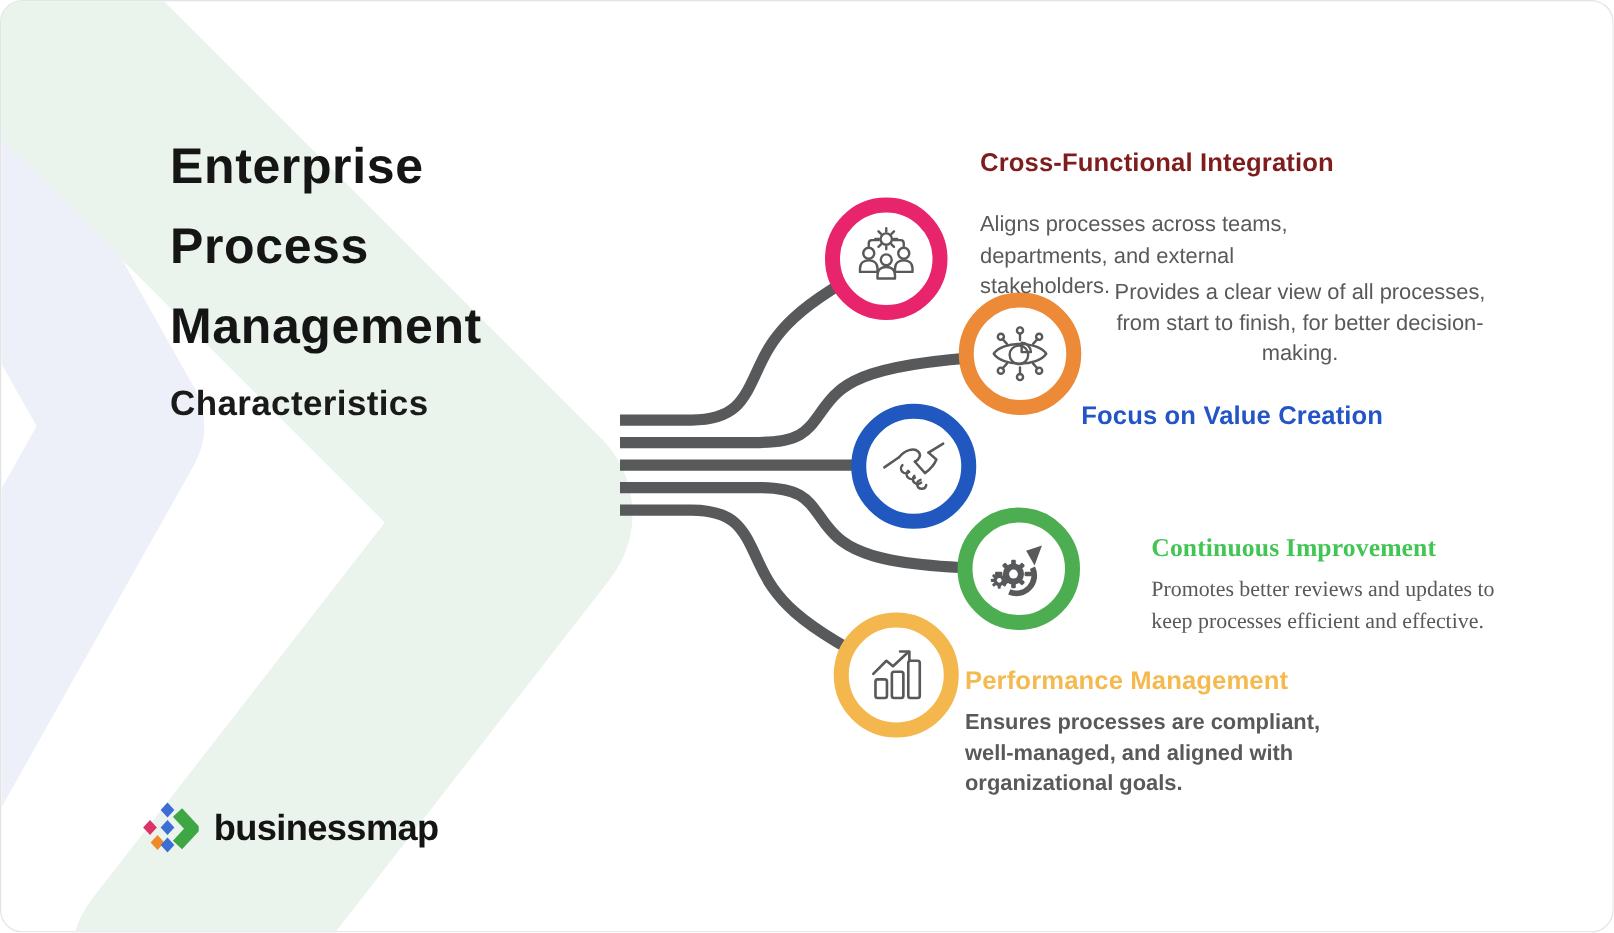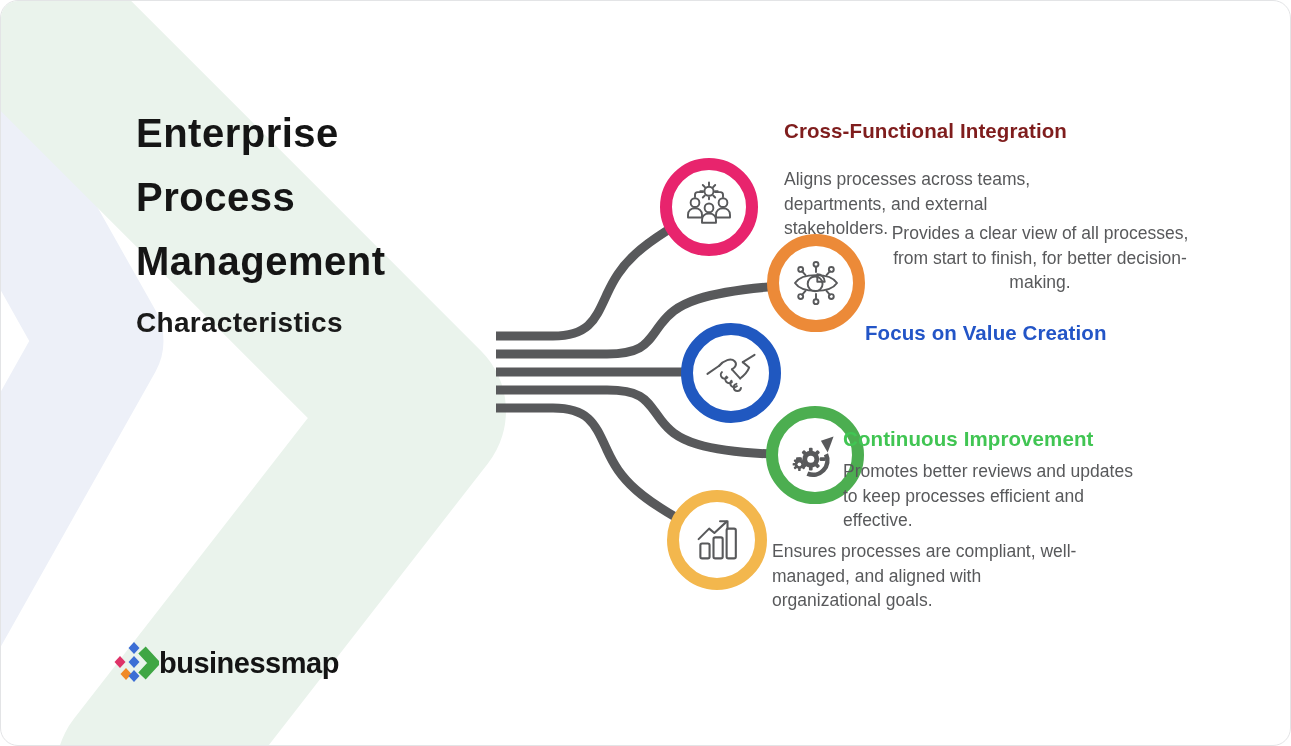--- a/index.html
+++ b/index.html
@@ -36,25 +36,25 @@
   .node-4{left:765px;top:405px;width:98px;height:98px;border:12px solid #4cae50;}
   .node-5{left:666px;top:489px;width:100px;height:100px;border:12px solid #f3b74d;}
 
   
   .item-text{position:absolute;z-index:3;}
   .item-title{font-size:20.5px;font-weight:700;line-height:26px;white-space:nowrap;letter-spacing:0.1px;}
   .item-desc{font-size:17.5px;line-height:24.5px;color:#58595b;margin-top:7px;}
   .item-text-1{left:783px;top:117px;}  .item-text-1 .item-desc{max-width:282px;margin-top:23px;}
   .item-text-2{left:888px;top:213px;}  .item-text-2 .item-desc{max-width:302px;text-align:center;}
   .item-text-3{left:864px;top:319px;}  .item-text-3 .item-desc{max-width:282px;}
-  .item-text-4{left:842px;top:425px;}  .item-text-4 .item-desc{max-width:296px;}
-  .item-text-5{left:771px;top:531px;}  .item-text-5 .item-desc{max-width:318px;}
-
-  
-  .brand{position:absolute;left:112px;top:638px;z-index:3;display:flex;align-items:center;}
+  .item-text-4{left:920px;top:425px;font-family:Liberation Serif, serif;}  .item-text-4 .item-desc{max-width:296px;}
+  .item-text-5{left:771px;top:531px;}  .item-text-5 .item-desc{max-width:318px;font-weight:bold;}
+
+  
+  .brand{position:absolute;left:112px;top:638px;z-index:3;display:flex;align-items:center;gap:12px;}
   .brand-name{font-size:29px;font-weight:700;color:#141414;letter-spacing:-0.5px;}
 </style>
 </head>
 <body>
 
 <div class="card">
 
   <svg class="layer bg-svg" viewBox="0 0 1291 746">
     <path d="M -80 20 L 100 340 L -80 660" fill="none" stroke="#edf0f8" stroke-width="125" stroke-linecap="round" stroke-linejoin="round"></path>
     <path d="M 60 50 L 420 410 L 140 770" fill="none" stroke="#eaf3ec" stroke-width="170" stroke-linecap="round" stroke-linejoin="round"></path>
@@ -178,20 +178,21 @@
     <div class="item-desc">Provides a clear view of all processes, from start to finish, for better decision-making.</div>
   </div>
   <div class="item-text item-text-3">
     <div class="item-title" style="color: rgb(35, 85, 199);">Focus on Value Creation</div>
   </div>
   <div class="item-text item-text-4">
     <div class="item-title" style="color: rgb(65, 197, 83);">Continuous Improvement</div>
     <div class="item-desc">Promotes better reviews and updates to keep processes efficient and effective.</div>
   </div>
   <div class="item-text item-text-5">
+    <div class="item-title" style="color: rgb(245, 186, 79);">Performance Management</div>
     <div class="item-desc">Ensures processes are compliant, well-managed, and aligned with organizational goals.</div>
   </div>
 
   <div class="brand">
     <svg width="46" height="48" viewBox="0 0 46 48">
       <path d="M21 3 L26.5 9 L21 15 L15.5 9 Z" fill="#3c6ed5"></path>
       <path d="M7 17 L12.5 23 L7 29 L1.5 23 Z" fill="#de3368"></path>
       <path d="M21 17 L26.5 23 L21 29 L15.5 23 Z" fill="#3c6ed5"></path>
       <path d="M13 29 L18.5 35 L13 41 L7.5 35 Z" fill="#f08a26"></path>
       <path d="M21 31 L26.5 37 L21 43 L15.5 37 Z" fill="#3c6ed5"></path>

